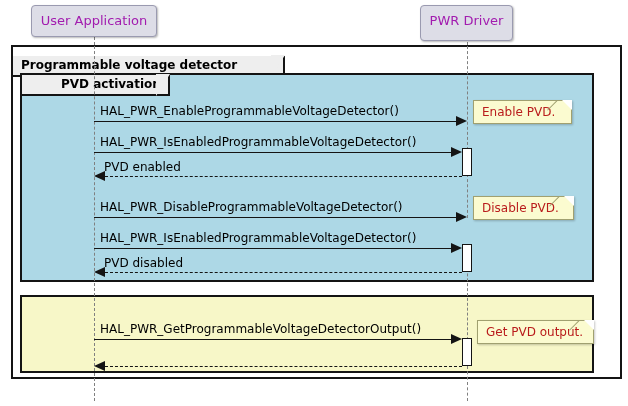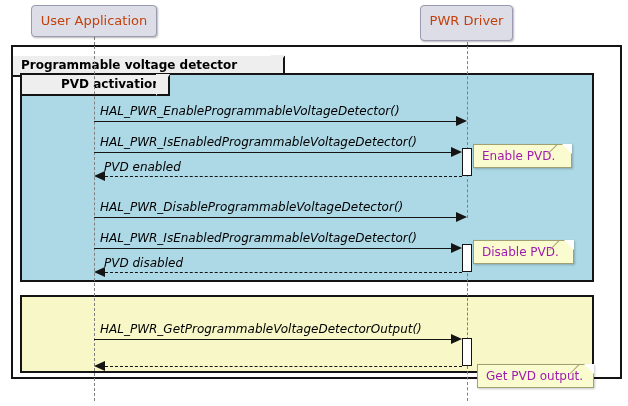--- a/index.html
+++ b/index.html
@@ -18,21 +18,21 @@
     overflow: hidden;
   }
 
   
   .participant {
     position: absolute;
     box-sizing: border-box;
     background: #DDDDE7;
     border: 1px solid #9A9AB0;
     border-radius: 4px;
-    color: #c2410c;
+    color: #a21caf;
     font-size: 13px;
     line-height: 30px;
     text-align: center;
     white-space: nowrap;
     box-shadow: 1px 1px 2px rgba(0,0,0,0.28);
   }
 
   
   .lifeline {
     position: absolute;
@@ -94,21 +94,20 @@
   }
   .msg-line.dashed {
     border-top: 1px dashed #141414;
   }
   .msg-label {
     position: absolute;
     color: #000000;
     font-size: 12px;
     line-height: 14px;
     white-space: nowrap;
-    font-style: italic;
   }
   .arrow-right, .arrow-left {
     position: absolute;
     width: 0;
     height: 0;
   }
   .arrow-right {
     border-top: 5px solid transparent;
     border-bottom: 5px solid transparent;
     border-left: 11px solid #141414;
@@ -118,27 +117,26 @@
     border-bottom: 5px solid transparent;
     border-right: 11px solid #141414;
   }
 
   
   .note {
     position: absolute;
     box-sizing: border-box;
     background: #FBFBD0;
     border: 1px solid #A0A070;
-    color: #a21caf;
+    color: #b91c1c;
     font-size: 12px;
     line-height: 22px;
     padding: 0 8px;
     white-space: nowrap;
     box-shadow: 1px 1px 2px rgba(0,0,0,0.22);
-    margin-top: 44px;
   }
   .note-fold {
     position: absolute;
     right: -1px;
     top: -1px;
     width: 0;
     height: 0;
     border-left: 10px solid transparent;
     border-top: 10px solid #FFFFFF;
   }

